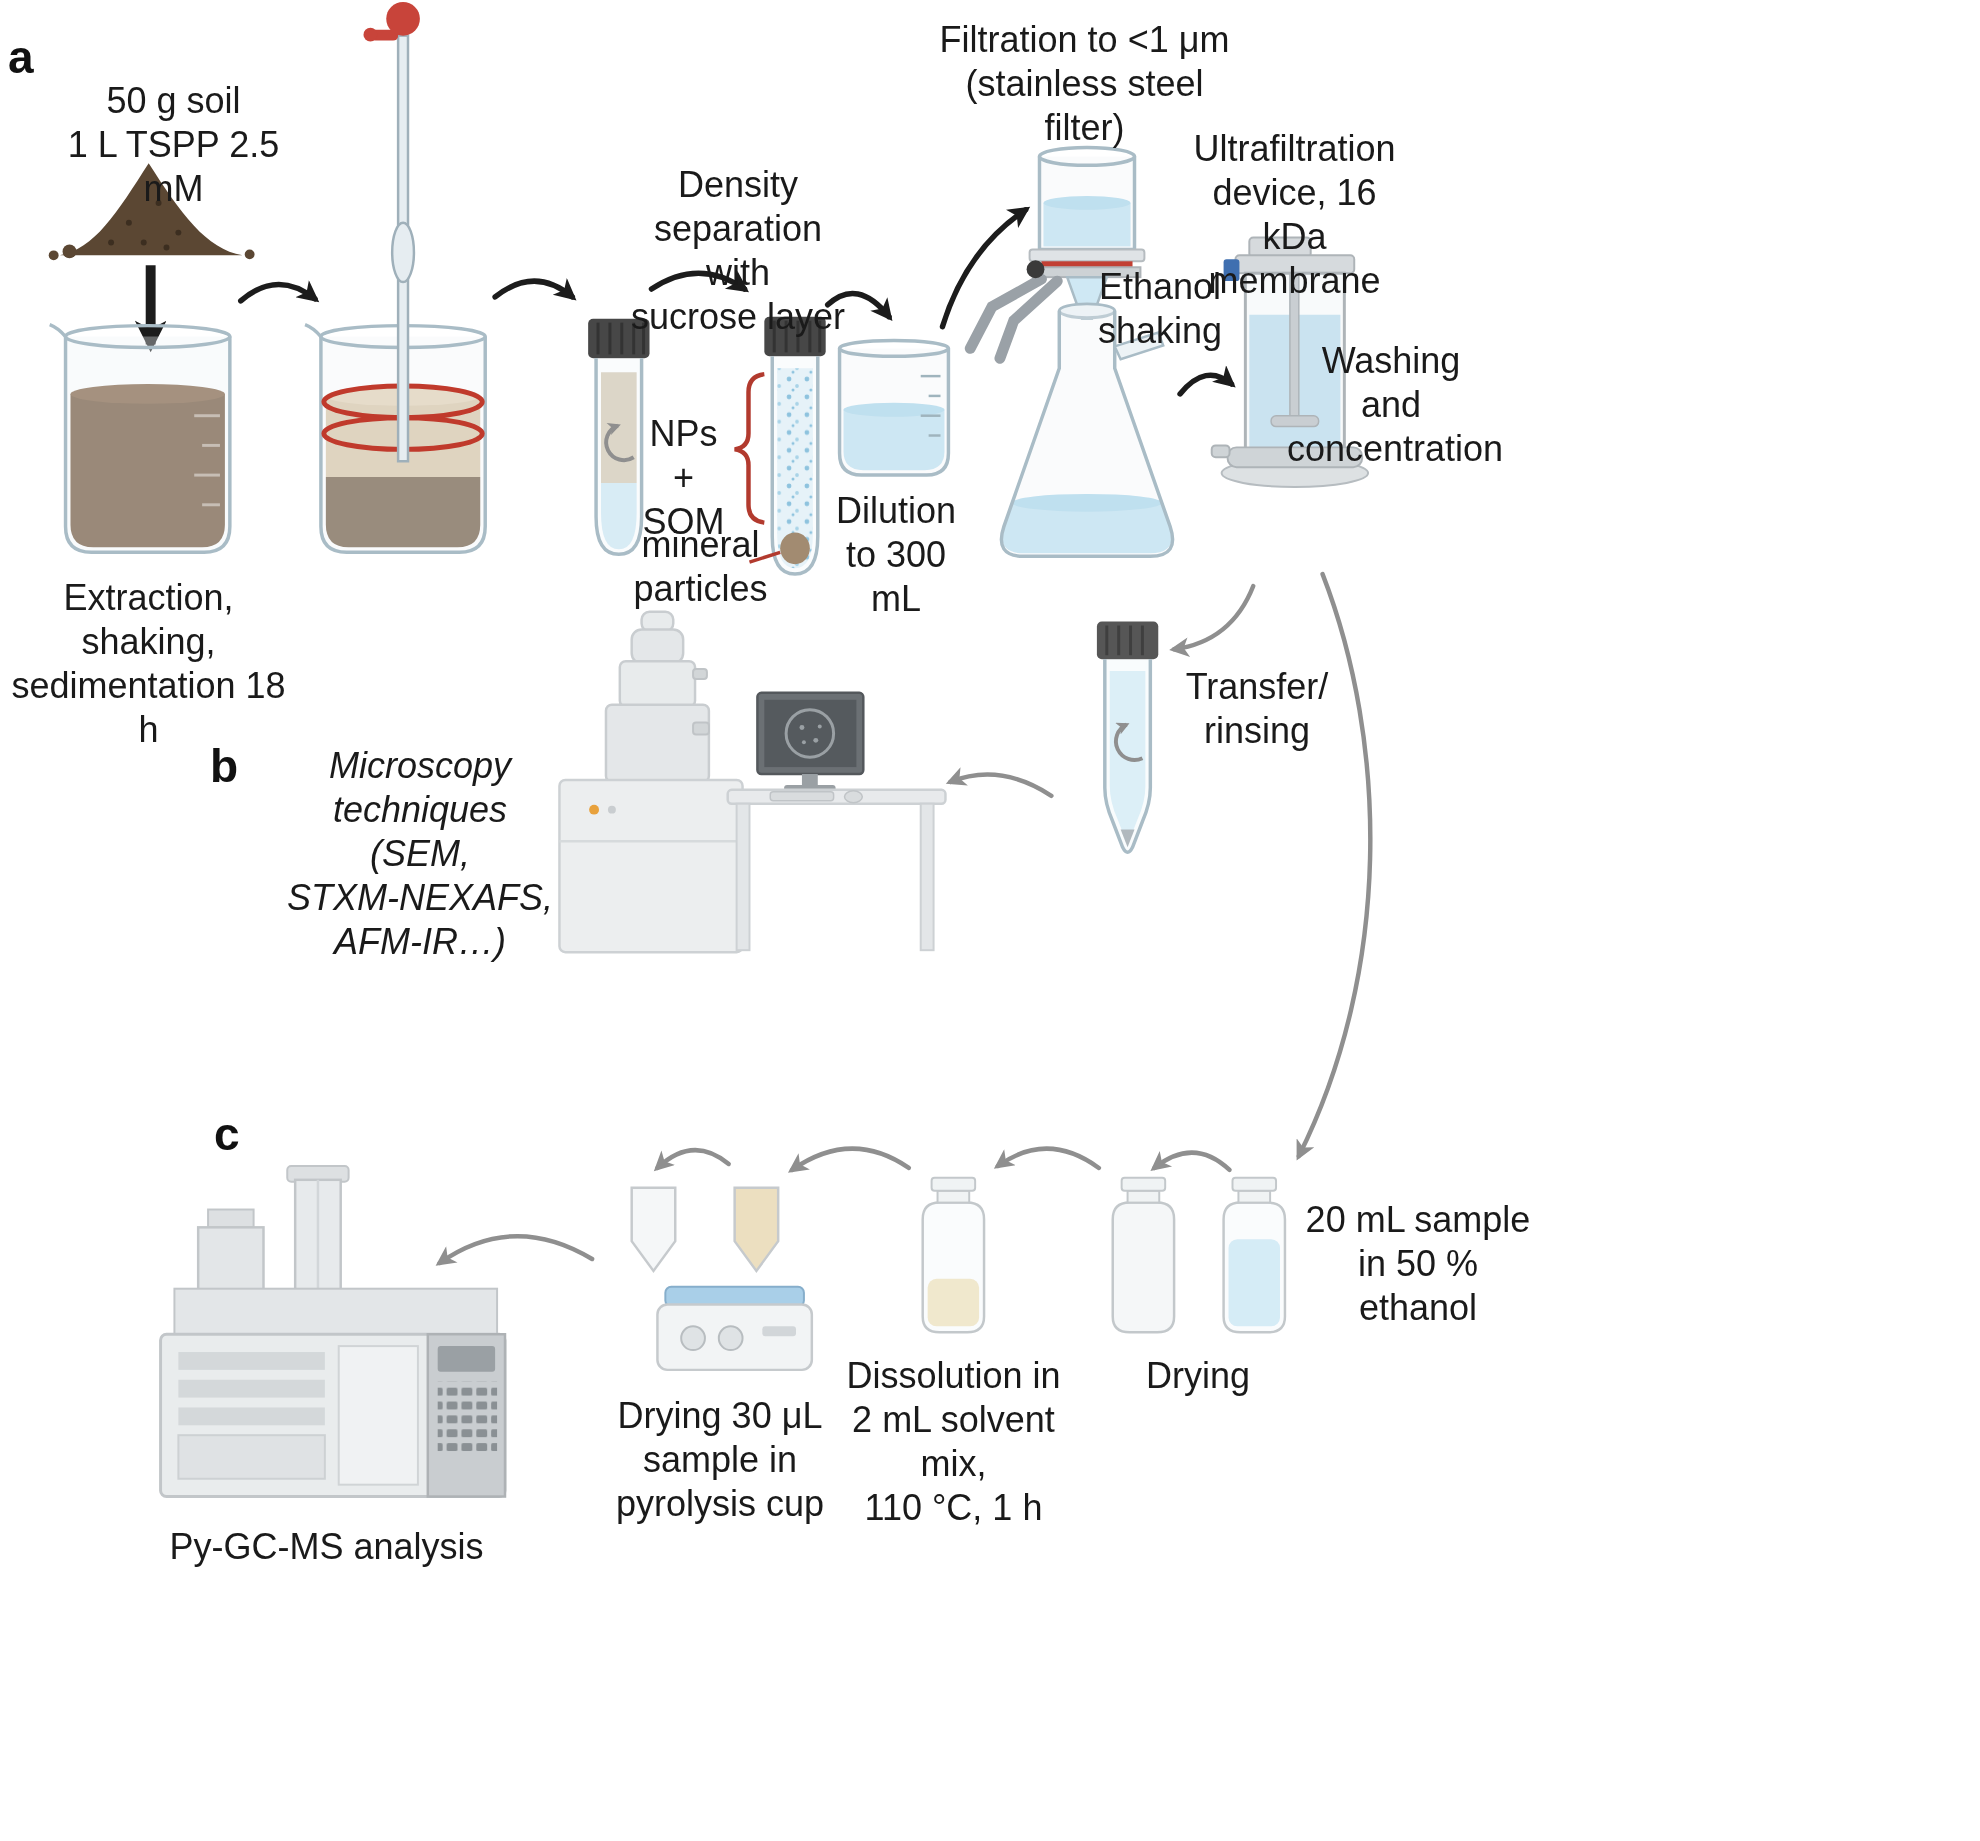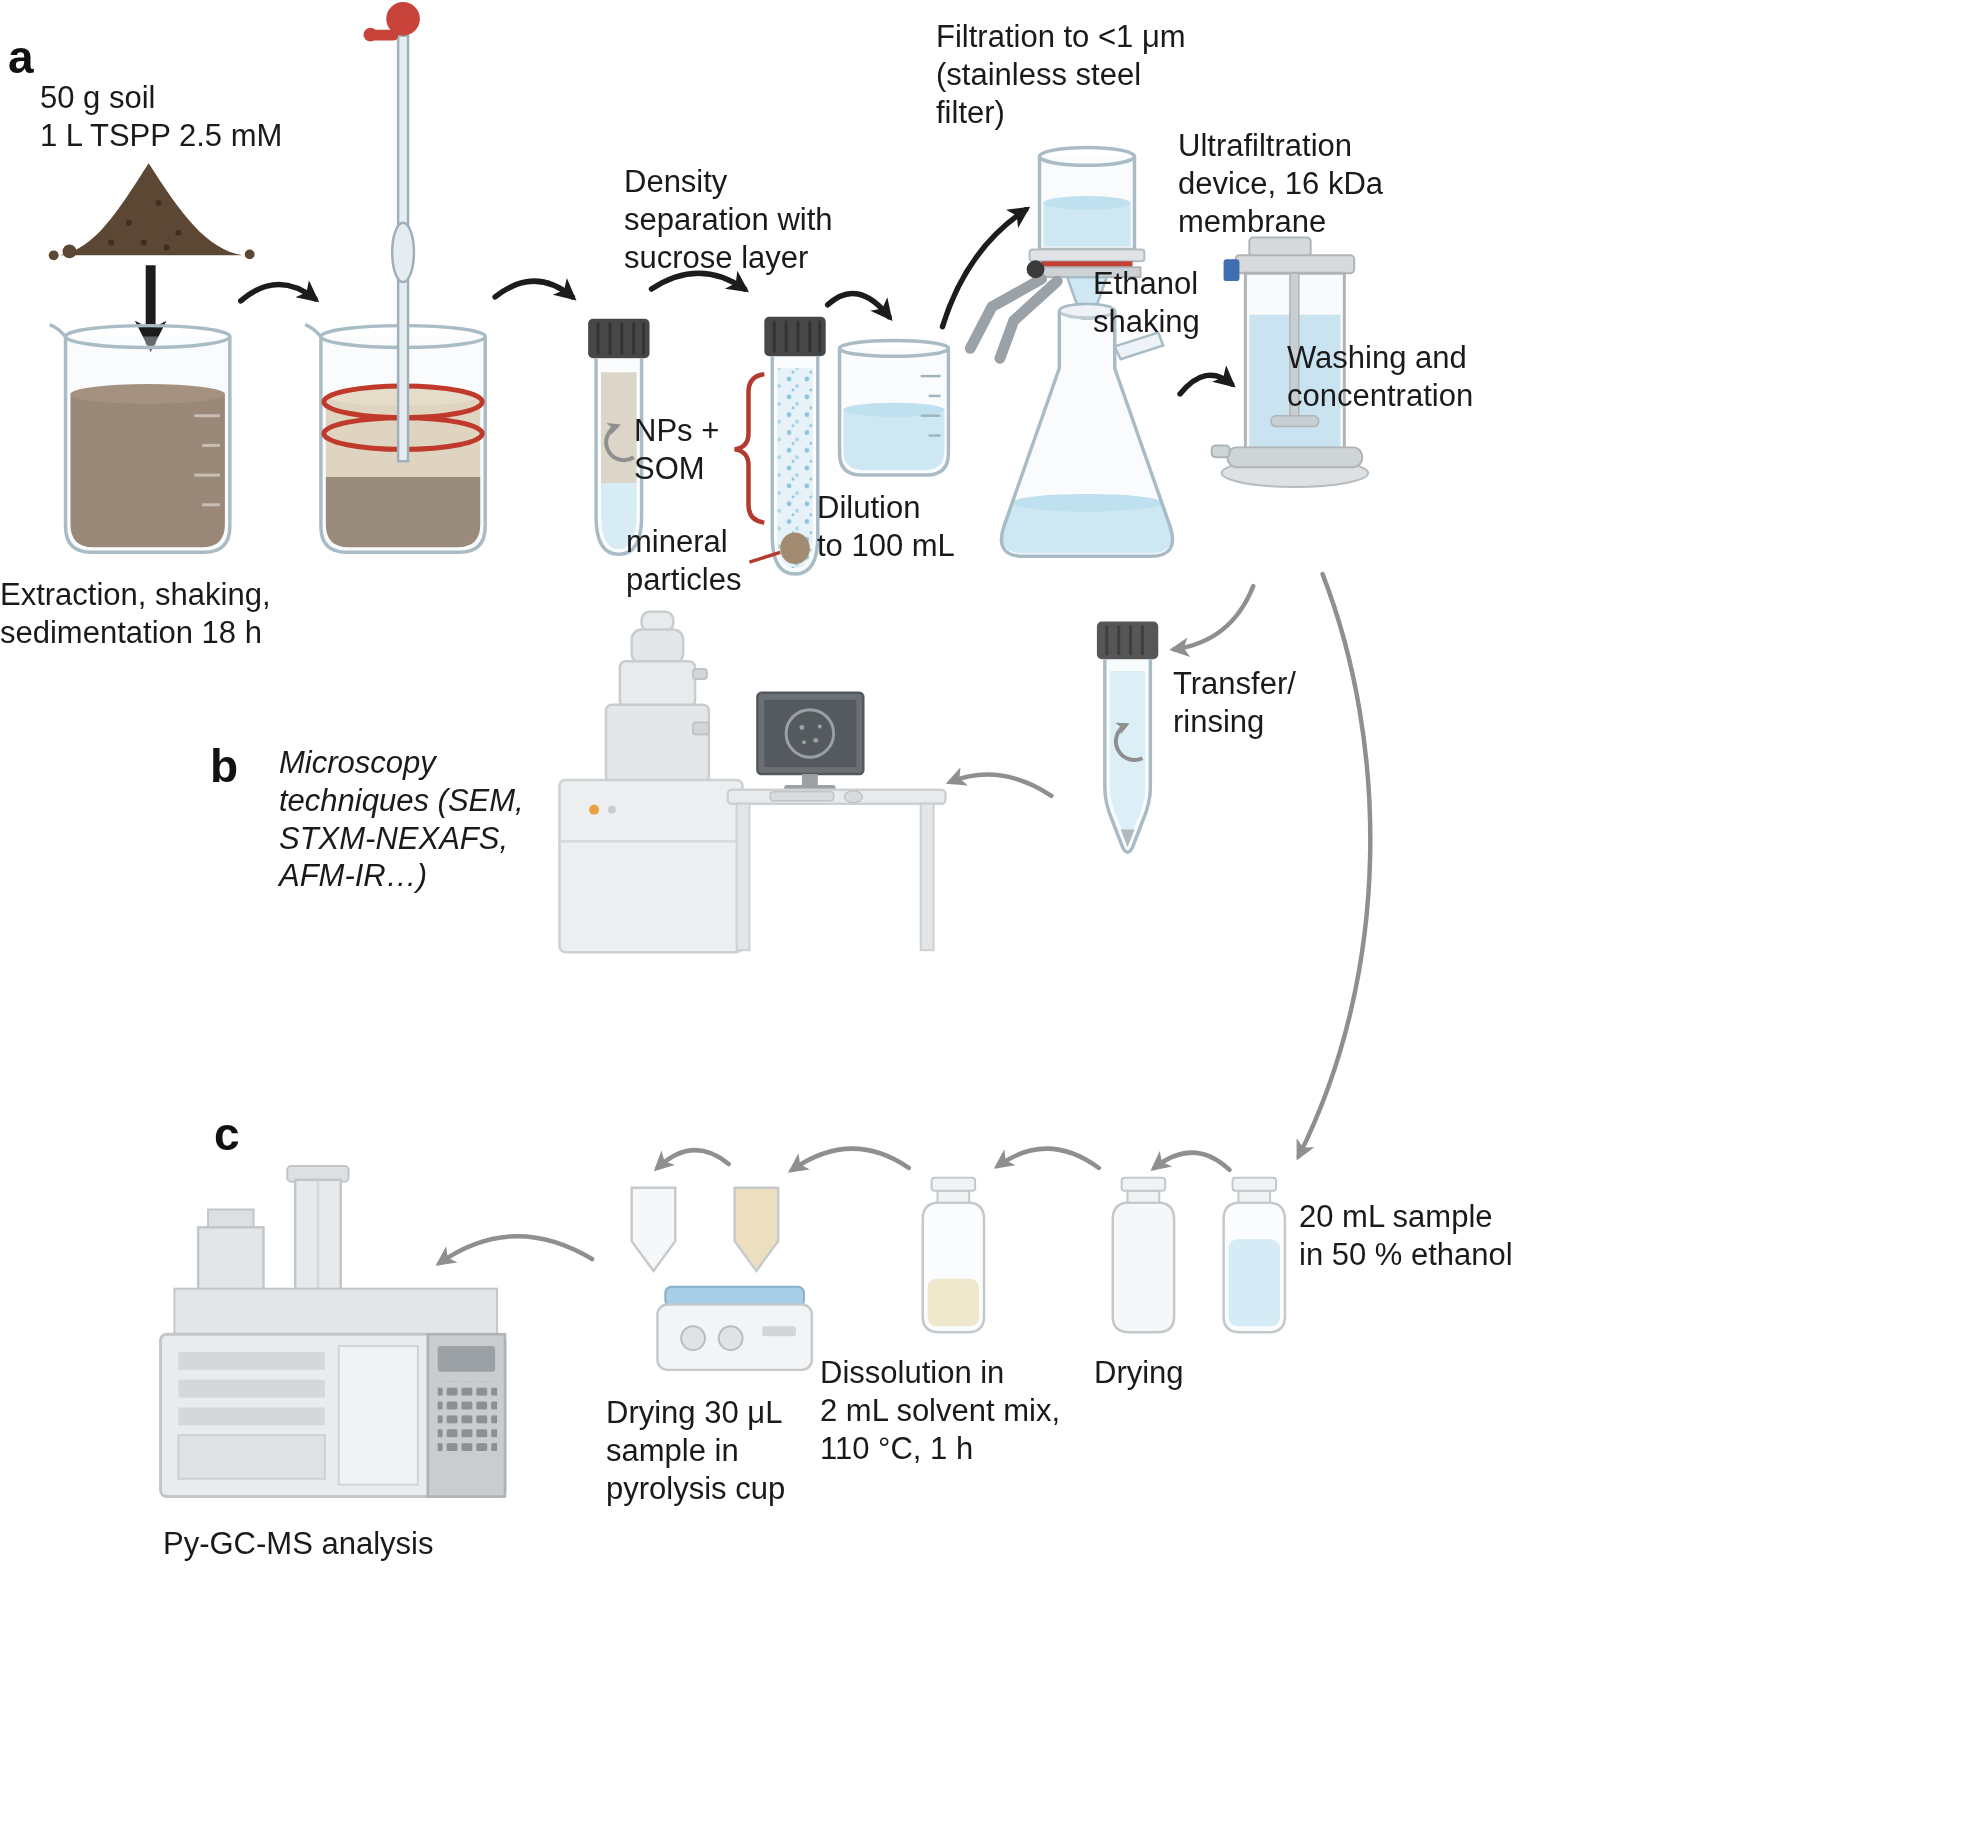--- a/index.html
+++ b/index.html
@@ -2,21 +2,21 @@
 <html><head>
 <meta charset="utf-8">
 <style>
   html,body{margin:0;padding:0;background:#fff;}
   .canvas{
     position:relative;width:1980px;height:1841px;background:#ffffff;
     font-family:"Liberation Sans",sans-serif;color:#1a1a1a;overflow:hidden;
   }
   .art{position:absolute;left:0;top:0;}
   .lbl{
-    position:absolute;text-align:left;font-size:31px;line-height:1.22;
+    position:absolute;text-align:center;font-size:36px;line-height:1.22;
     white-space:pre-line;color:#1a1a1a;
   }
   .panel-letter{
     position:absolute;font-size:46px;font-weight:bold;color:#111;
   }
 </style>
 </head>
 <body>
 
 <div class="canvas">
@@ -297,21 +297,21 @@
 <div class="lbl" style="left:0px;top:576px;width:297px;">Extraction, shaking,
 sedimentation 18 h</div>
 <div class="lbl" style="left:624px;top:163px;width:228px;">Density
 separation with
 sucrose layer</div>
 <div class="lbl" style="left:634px;top:412px;width:99px;">NPs +
 SOM</div>
 <div class="lbl" style="left:626px;top:523px;width:149px;">mineral
 particles</div>
 <div class="lbl" style="left:817px;top:489px;width:158px;">Dilution
-to 100 mL</div>
+to 300 mL</div>
 <div class="lbl" style="left:936px;top:18px;width:297px;">Filtration to &lt;1 μm
 (stainless steel
 filter)</div>
 <div class="lbl" style="left:1178px;top:127px;width:233px;">Ultrafiltration
 device, 16 kDa
 membrane</div>
 <div class="lbl" style="left:1093px;top:265px;width:134px;">Ethanol
 shaking</div>
 <div class="lbl" style="left:1287px;top:339px;width:208px;">Washing and
 concentration</div>

